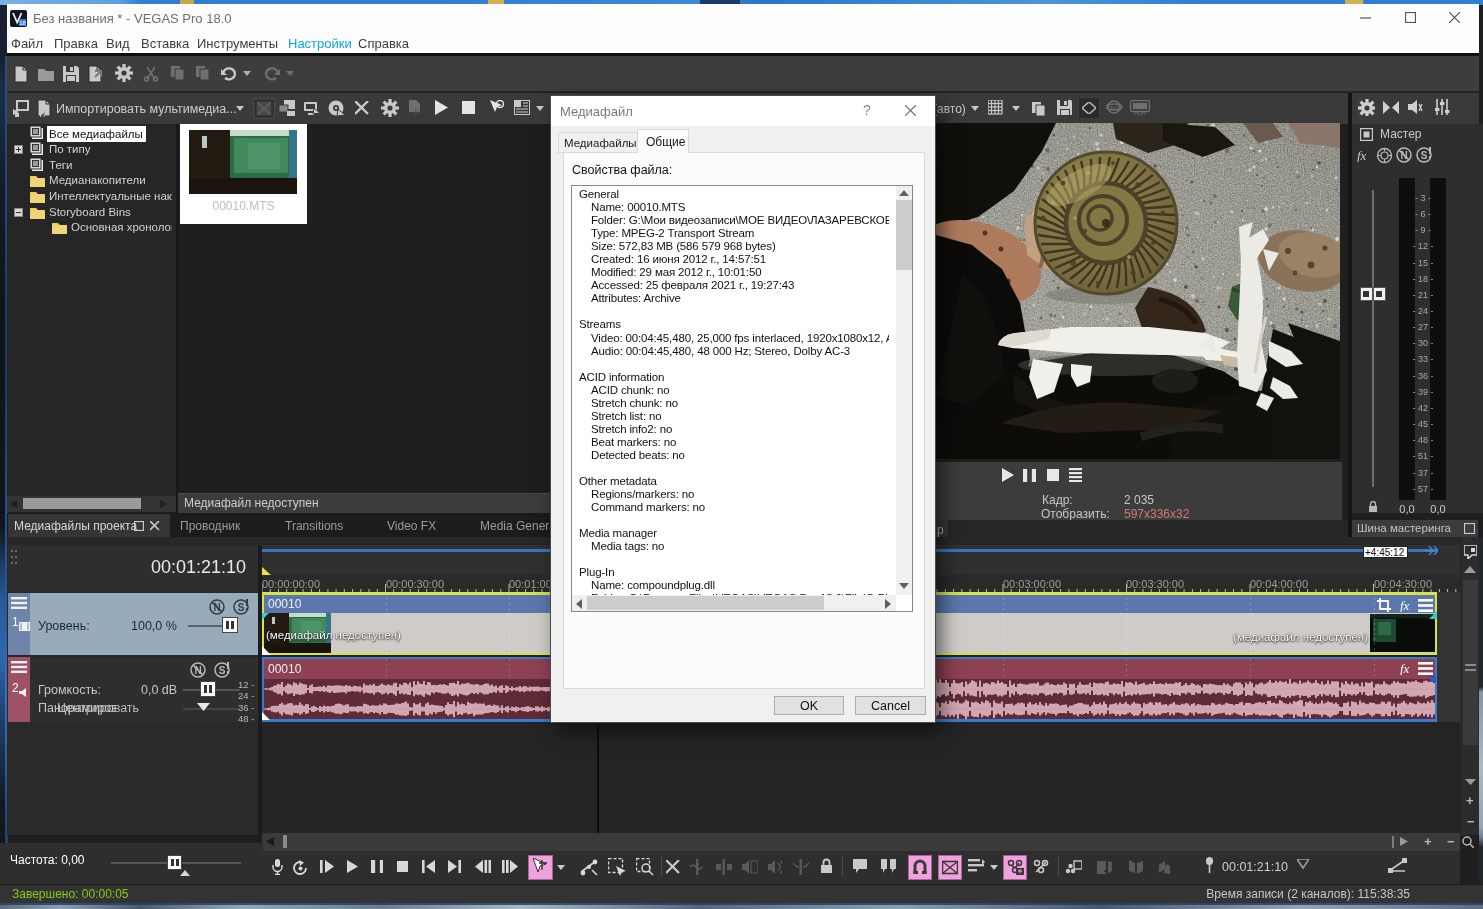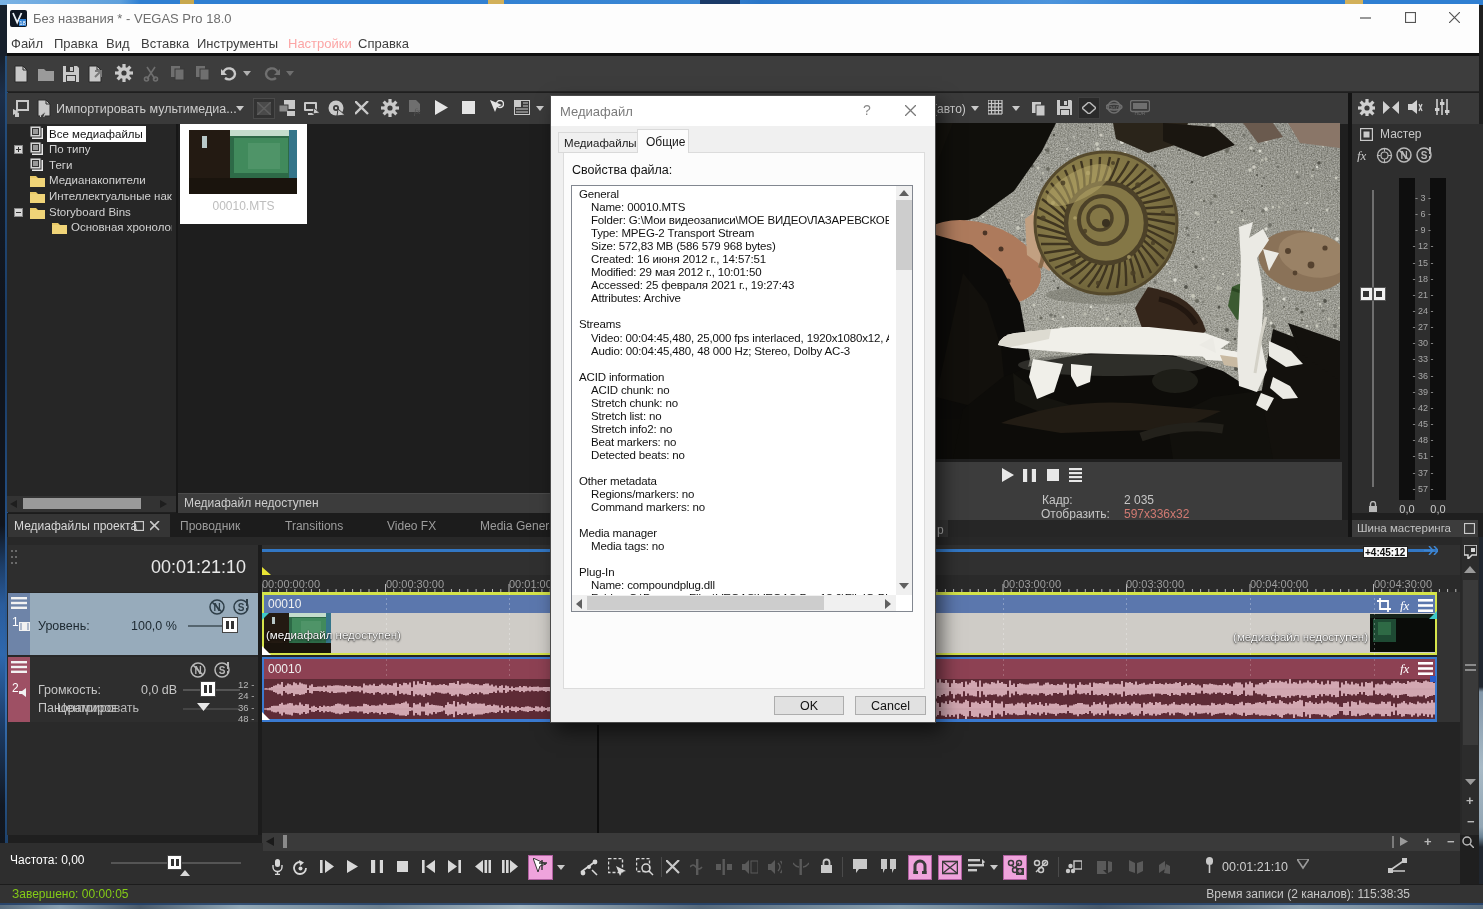--- a/index.html
+++ b/index.html
@@ -32,21 +32,21 @@
       <rect x="0.5" y="0.5" width="10" height="10" fill="none" stroke="#555" stroke-width="1.2"></rect>
     </svg>
 <svg class="abs" style="left:1449px;top:12px" width="11" height="11">
       <path d="M0 0L11 11M11 0L0 11" stroke="#555" stroke-width="1.2"></path>
     </svg>
 <div class="txt" style="left:11px;top:36px;font-size:13px;color:#3e3e3e">Файл</div>
 <div class="txt" style="left:54px;top:36px;font-size:13px;color:#3e3e3e">Правка</div>
 <div class="txt" style="left:106px;top:36px;font-size:13px;color:#3e3e3e">Вид</div>
 <div class="txt" style="left:141px;top:36px;font-size:13px;color:#3e3e3e">Вставка</div>
 <div class="txt" style="left:197px;top:36px;font-size:13px;color:#3e3e3e">Инструменты</div>
-<div class="txt" style="left:288px;top:36px;font-size:13px;color:#fca5a5">Настройки</div>
+<div class="txt" style="left:288px;top:36px;font-size:13px;color:#0ea5e9">Настройки</div>
 <div class="txt" style="left:358px;top:36px;font-size:13px;color:#3e3e3e">Справка</div>
 
 <div class="abs" style="left:7px;top:53px;width:1472px;height:3px;background:#0f0f0f"></div>
 <div class="abs" style="left:7px;top:56px;width:1472px;height:36px;background:#3d3d3d;border-bottom:1px solid #262626"></div>
     <svg style="position:absolute;left:13px;top:65px" width="17" height="18" viewBox="0 0 17 18">
       <path d="M2 1h8l4 4v12H2z" fill="#c9c9c9" stroke="#2a2a2a"></path>
       <path d="M10 1v4h4" fill="none" stroke="#2a2a2a"></path>
     </svg>
     <svg style="position:absolute;left:37px;top:66px" width="18" height="16" viewBox="0 0 18 16">
       <path d="M1 3h6l2 2h8v10H1z" fill="#9a9a9a"></path>
@@ -1386,21 +1386,21 @@
     <div class="txt" style="left:238px;top:713px;width:16px;text-align:right;font-size:9.5px;color:#b8b8b8;position:absolute">48 -</div>
     <div class="abs" style="left:8px;top:722px;width:250px;height:113px;background:#2a2a2a"></div>
     <div class="abs" style="left:258px;top:545px;width:4px;height:290px;background:#1c1c1c"></div>
     <div class="abs" style="left:262px;top:545px;width:1198px;height:290px;background:#242424"></div>
     <div class="abs" style="left:262px;top:545px;width:1198px;height:30px;background:#303030"></div>
     <div class="abs" style="left:262px;top:549px;width:1175px;height:3px;background:#3277c4"></div>
     <svg style="position:absolute;left:1424px;top:546px" width="14" height="9" viewBox="0 0 14 9">
       <path d="M0 4.5h9M5 0l4 4.5L5 9M10 0l4 4.5-4 4.5" stroke="#3e86d2" stroke-width="1.5" fill="none"></path>
     </svg>
     <div class="abs" style="left:1363px;top:546px;width:45px;height:12px;background:#f8f8f8;border:1px solid #222"></div>
-    <div class="txt" style="left:1365px;top:547px;font-size:10px;font-weight:bold;color:#111">+4:45:12</div>
+    <div class="txt" style="left:1365px;top:547px;font-size:10px;font-weight:normal;color:#111">+4:45:12</div>
     <svg style="position:absolute;left:262px;top:567px" width="9" height="8" viewBox="0 0 9 8">
       <path d="M0 8V0l9 8z" fill="#e8e434"></path>
     </svg>
     <div class="abs" style="left:262px;top:575px;width:1198px;height:17px;background:#2a2a2a;overflow:hidden">
       <svg width="1198" height="17" viewBox="0 0 1198 17" style="position:absolute;left:0;top:0">
         <path d="M0.0 9V17M8.2 14V17M16.5 14V17M24.7 14V17M32.9 14V17M41.2 14V17M49.4 14V17M57.6 14V17M65.9 14V17M74.1 14V17M82.3 14V17M90.6 14V17M98.8 14V17M107.0 14V17M115.3 14V17M123.5 9V17M131.7 14V17M140.0 14V17M148.2 14V17M156.4 14V17M164.7 14V17M172.9 14V17M181.1 14V17M189.4 14V17M197.6 14V17M205.8 14V17M214.1 14V17M222.3 14V17M230.5 14V17M238.8 14V17M247.0 9V17M255.2 14V17M263.5 14V17M271.7 14V17M279.9 14V17M288.2 14V17M296.4 14V17M304.6 14V17M312.9 14V17M321.1 14V17M329.3 14V17M337.6 14V17M345.8 14V17M354.0 14V17M362.3 14V17M370.5 9V17M378.7 14V17M387.0 14V17M395.2 14V17M403.4 14V17M411.7 14V17M419.9 14V17M428.1 14V17M436.4 14V17M444.6 14V17M452.8 14V17M461.1 14V17M469.3 14V17M477.5 14V17M485.8 14V17M494.0 9V17M502.2 14V17M510.5 14V17M518.7 14V17M526.9 14V17M535.2 14V17M543.4 14V17M551.6 14V17M559.9 14V17M568.1 14V17M576.3 14V17M584.6 14V17M592.8 14V17M601.0 14V17M609.3 14V17M617.5 9V17M625.7 14V17M634.0 14V17M642.2 14V17M650.4 14V17M658.7 14V17M666.9 14V17M675.1 14V17M683.4 14V17M691.6 14V17M699.8 14V17M708.1 14V17M716.3 14V17M724.5 14V17M732.8 14V17M741.0 9V17M749.2 14V17M757.5 14V17M765.7 14V17M773.9 14V17M782.2 14V17M790.4 14V17M798.6 14V17M806.9 14V17M815.1 14V17M823.3 14V17M831.6 14V17M839.8 14V17M848.0 14V17M856.3 14V17M864.5 9V17M872.7 14V17M881.0 14V17M889.2 14V17M897.4 14V17M905.7 14V17M913.9 14V17M922.1 14V17M930.4 14V17M938.6 14V17M946.8 14V17M955.1 14V17M963.3 14V17M971.5 14V17M979.8 14V17M988.0 9V17M996.2 14V17M1004.5 14V17M1012.7 14V17M1020.9 14V17M1029.2 14V17M1037.4 14V17M1045.6 14V17M1053.9 14V17M1062.1 14V17M1070.3 14V17M1078.6 14V17M1086.8 14V17M1095.0 14V17M1103.3 14V17M1111.5 9V17M1119.7 14V17M1128.0 14V17M1136.2 14V17M1144.4 14V17M1152.7 14V17M1160.9 14V17M1169.1 14V17M1177.4 14V17M1185.6 14V17M1193.8 14V17" stroke="#b9b9b9" stroke-width="1"></path>
       </svg>
     </div>
     <div style="position:absolute;left:262px;top:578px;font-size:11px;color:#9d9d9d;white-space:nowrap">00:00:00:00</div>
     <div style="position:absolute;left:386px;top:578px;font-size:11px;color:#9d9d9d;white-space:nowrap">00:00:30:00</div>

